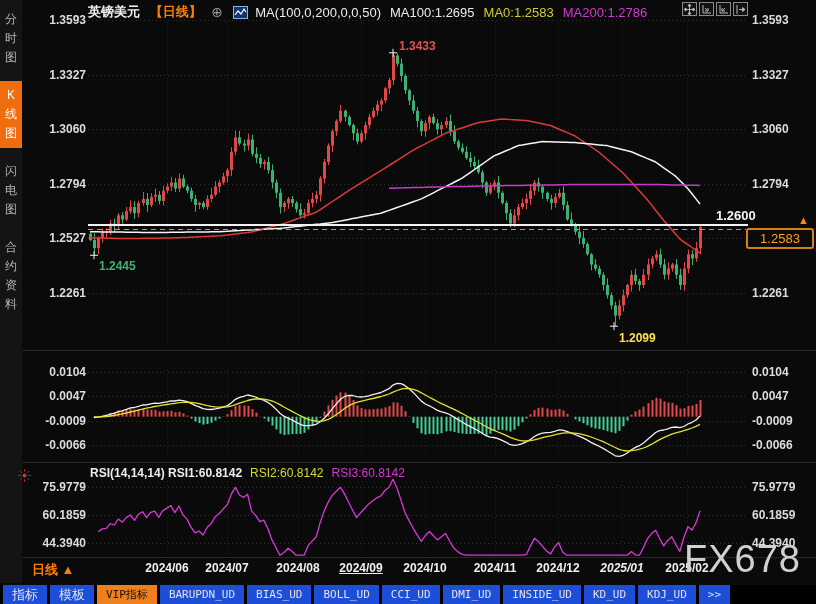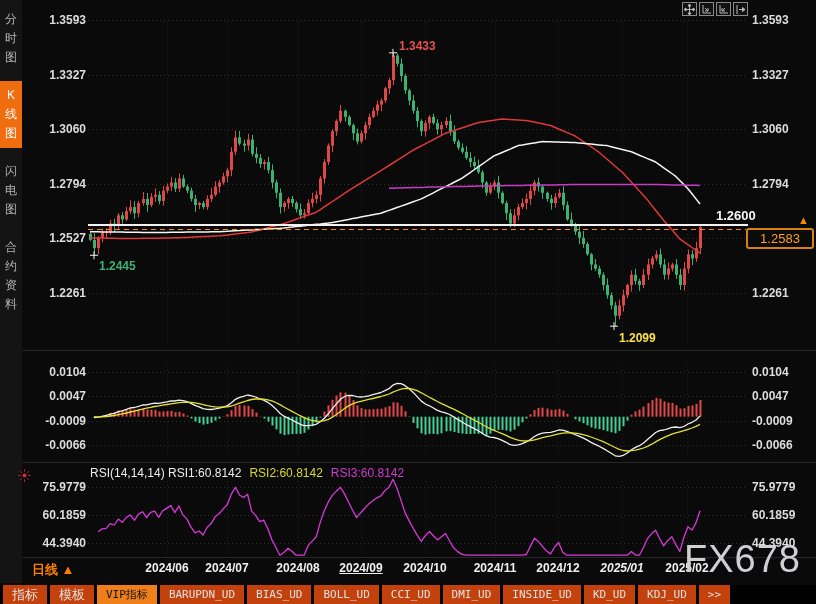--- a/index.html
+++ b/index.html
@@ -41,21 +41,21 @@
   #lp-box{left:746px;top:228px;width:64px;height:17px;border:2px solid #d88010;border-radius:3px;
           background:#0b0b0b;color:#ffa01e;font-size:13px;text-align:center;line-height:17px;z-index:4;}
   #lp-arrow{left:798px;top:214px;color:#ff8a00;font-size:11px;z-index:4;}
   
   .sep{position:absolute;left:22px;right:0;height:1px;background:#262626;z-index:2;}
   
   #wm{left:684px;top:538px;font-size:38px;color:#cfcfd4;letter-spacing:1px;z-index:5;}
   
   #tabbar{position:absolute;left:0;top:585px;width:816px;height:19px;background:#000;z-index:6;
           display:flex;align-items:stretch;gap:3px;padding-left:3px;box-sizing:border-box;}
-  .tab{background:#c2410c;color:#e2e2e2;font-size:13px;padding:0 9px;line-height:19px;cursor:pointer;white-space:nowrap;}
+  .tab{background:#1d4ed8;color:#e2e2e2;font-size:13px;padding:0 9px;line-height:19px;cursor:pointer;white-space:nowrap;}
   .tab.mono{font-family:"DejaVu Sans Mono","Liberation Mono",monospace;font-size:11px;}
   .tab.active{background:#ef7f1a;color:#111;}
   #burst{left:18px;top:468px;z-index:4;}
 </style>
 </head>
 <body>
 
 <div id="stage">
   <svg id="chart-svg" width="816" height="604" viewBox="0 0 816 604">
       <line x1="88" y1="20.5" x2="748" y2="20.5" stroke="#2e2e2e" stroke-width="1" stroke-dasharray="1 3" shape-rendering="crispEdges"></line>
@@ -576,20 +576,32 @@
 图</div>
       <div class="side-item">闪
 电
 图</div>
       <div class="side-item">合
 约
 资
 料</div>
     </div>
 
+  <div id="header" class="ov">
+    <span class="sym">英镑美元</span>
+    <span class="ptag">【日线】</span>
+    <span class="addic">⊕</span>
+    <span class="chic">
+      <svg width="15" height="13">
+          <rect x="0.5" y="0.5" width="14" height="12" fill="#14346b" stroke="#8fb0e0"></rect>
+      <polyline points="2,9 5,5 8,8 11,3 13,6" fill="none" stroke="#fff" stroke-width="1.2"></polyline>
+        </svg>
+    </span>
+    <span id="ma-values"><span class="mapart" style="color: rgb(236, 236, 236);">MA(100,0,200,0,0,50)</span><span class="mapart" style="color: rgb(236, 236, 236);">MA100:1.2695</span><span class="mapart" style="color: rgb(207, 207, 42);">MA0:1.2583</span><span class="mapart" style="color: rgb(210, 59, 210);">MA200:1.2786</span></span>
+  </div>
 
   <div id="toolbar" class="ov">
     <span class="tbtn">
       <svg width="11" height="11">
           <path d="M5.5 1v9M1 5.5h9M5.5 0l1.5 2h-3zM5.5 11l1.5-2h-3zM0 5.5l2-1.5v3zM11 5.5l-2-1.5v3z" stroke="#b8b8b8" fill="#b8b8b8" stroke-width="1"></path>
         </svg>
     </span>
     <span class="tbtn">
       <svg width="11" height="11">
           <path d="M2 1v8h8" stroke="#b8b8b8" fill="none"></path>
@@ -610,21 +622,21 @@
   </div>
 
   <div class="sep" style="top:350px"></div>
   <div class="sep" style="top:462px"></div>
   <div class="sep" style="top:557px"></div>
 
   <div id="pl-label" class="ov">1.2600</div>
   <div id="lp-box" class="ov">1.2583</div>
   <div id="lp-arrow" class="ov">▲</div>
 
-  <div id="rsi-title" class="ov ptitle" style="left:90px;top:466px"><span style="color: rgb(236, 236, 236);">RSI(14,14,14) RSI1:60.8142</span><span style="color: rgb(216, 216, 50);">RSI2:60.8142</span><span style="color: rgb(210, 59, 210);">RSI3:60.8142</span></div>
+  <div id="rsi-title" class="ov ptitle" style="left:90px;top:466px"><span style="color: rgb(236, 236, 236); font-weight: bold;">RSI(14,14,14) RSI1:60.8142</span><span style="color: rgb(216, 216, 50);">RSI2:60.8142</span><span style="color: rgb(210, 59, 210);">RSI3:60.8142</span></div>
 
   <span id="burst" class="ov">
     <svg width="13" height="13">
       <g stroke="#d83030" stroke-width="1">
           <path d="M6.5 0.5v2M6.5 10.5v2M0.5 6.5h2M10.5 6.5h2M2.3 2.3l1.4 1.4M9.3 9.3l1.4 1.4M10.7 2.3L9.3 3.7M3.7 9.3l-1.4 1.4"></path>
         </g>
       <circle cx="6.5" cy="6.5" r="2" fill="#d83030"></circle>
     </svg>
   </span>
 

